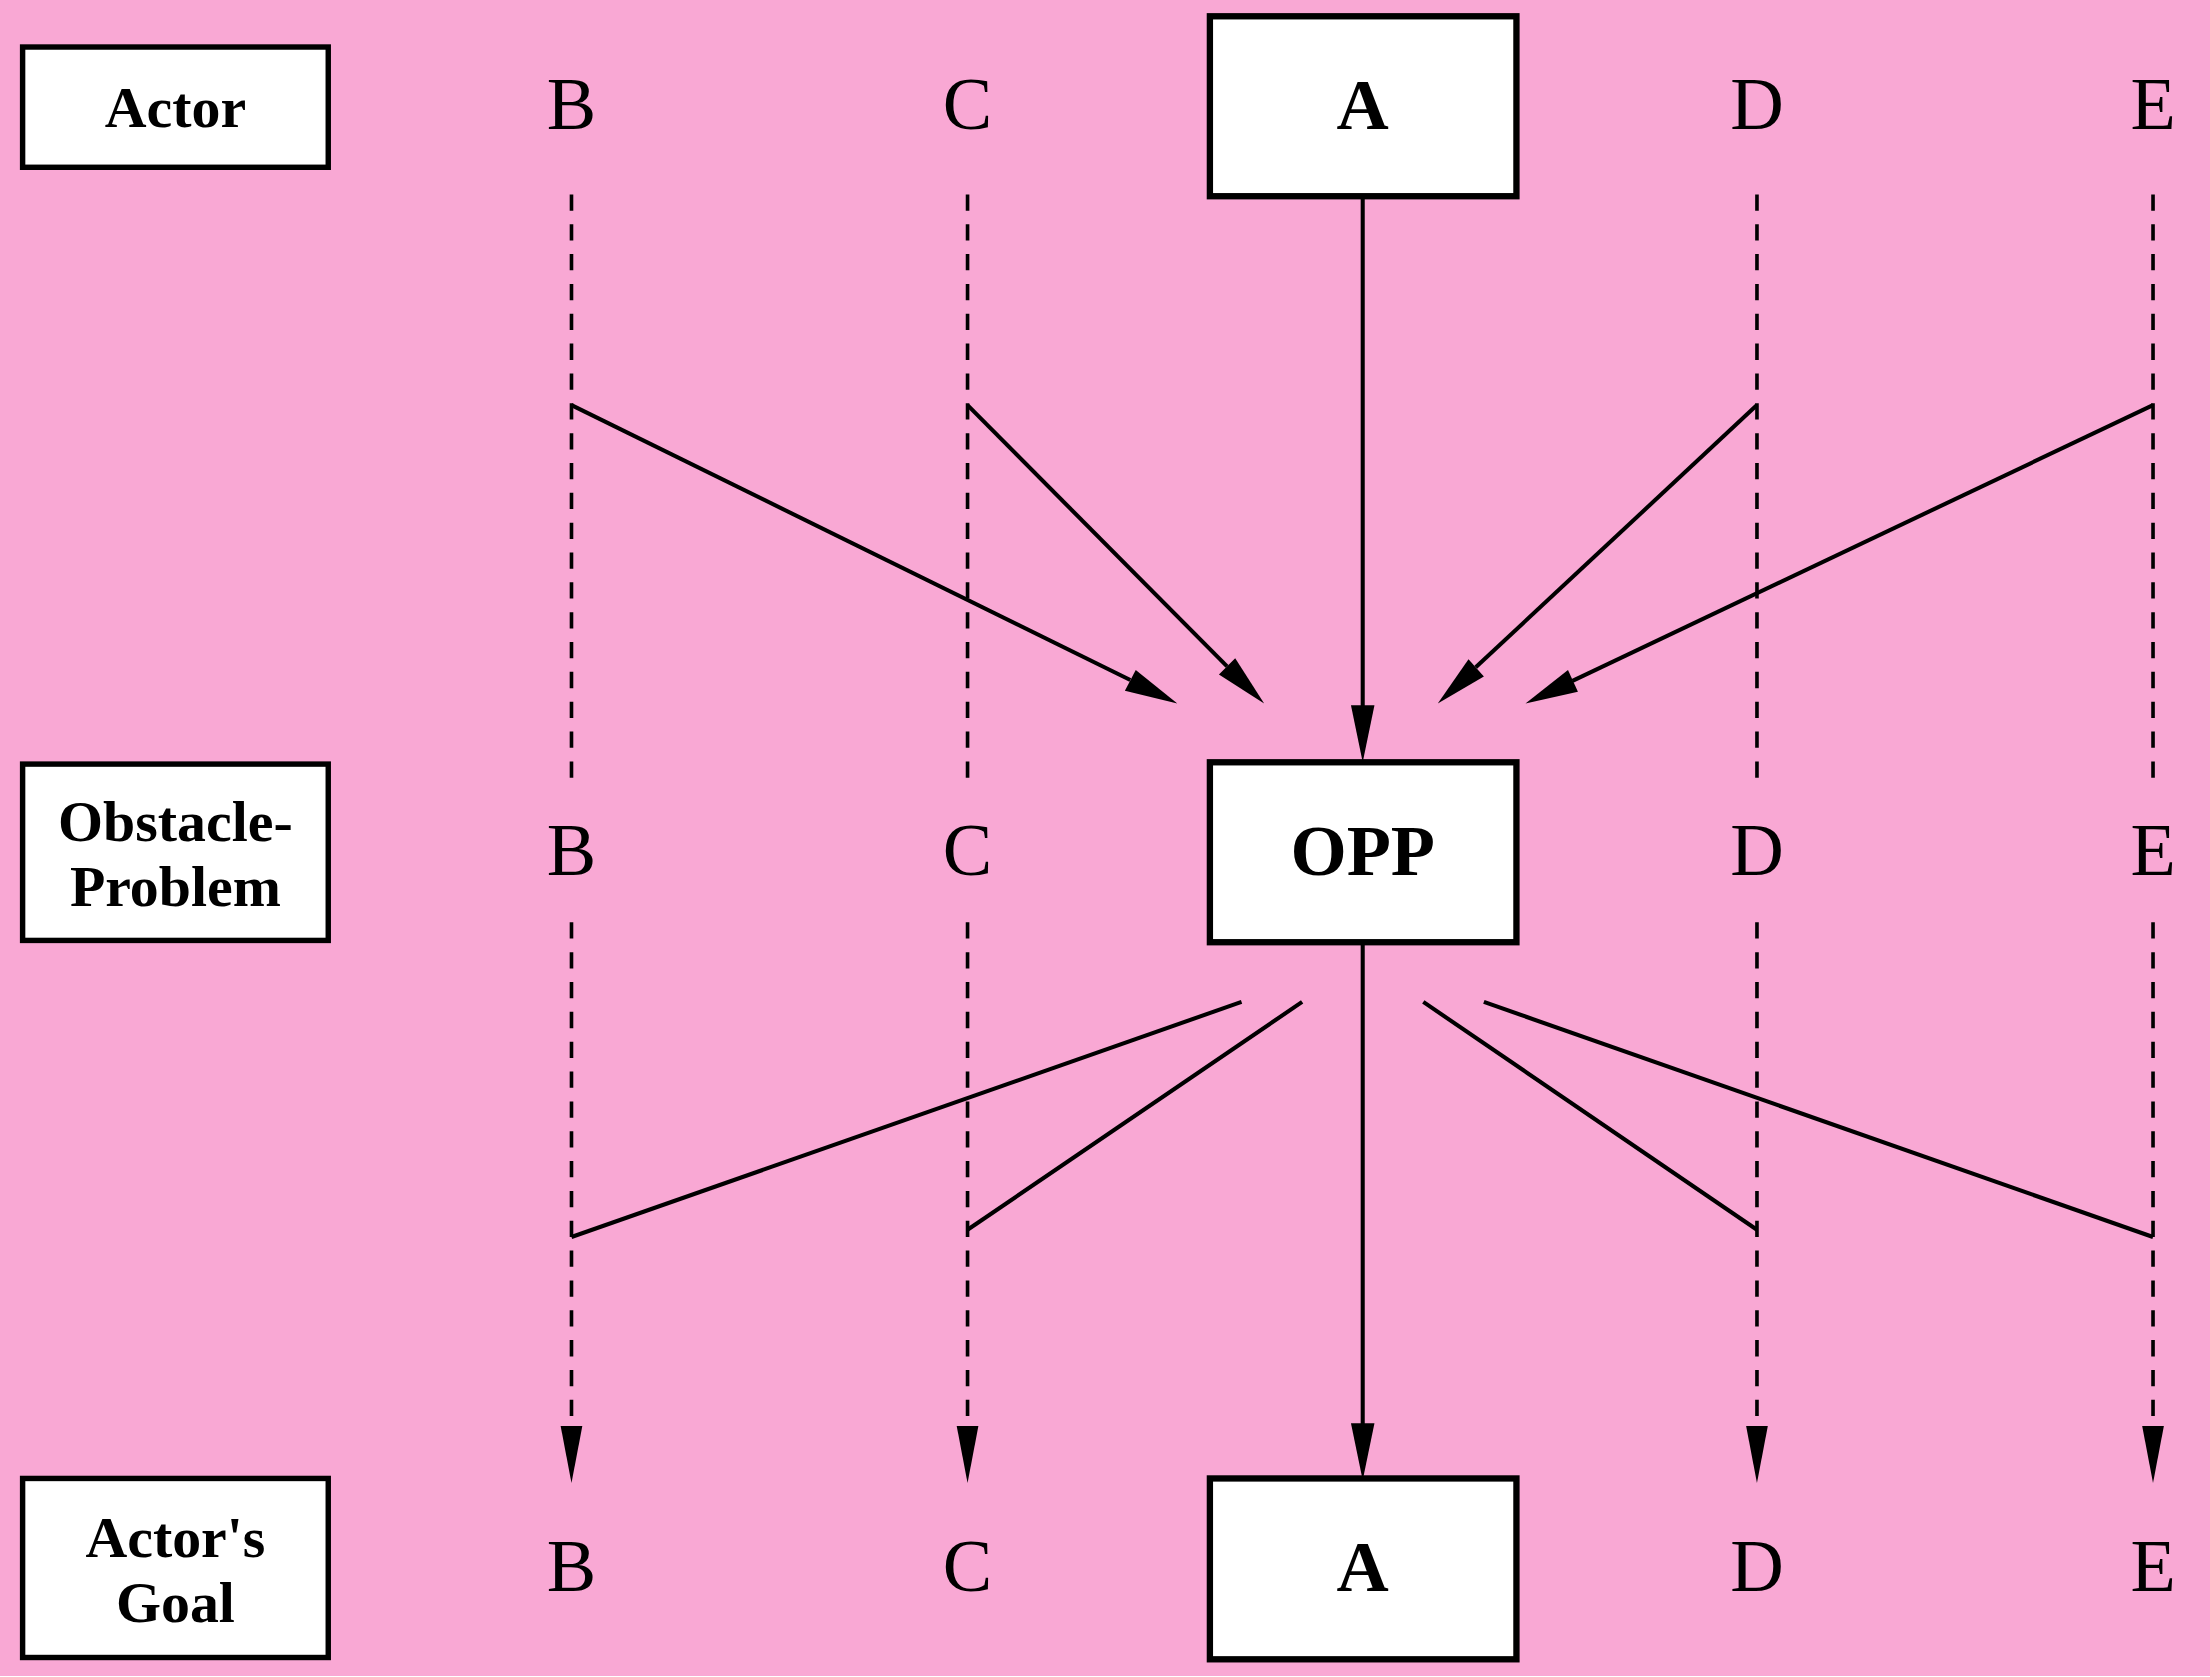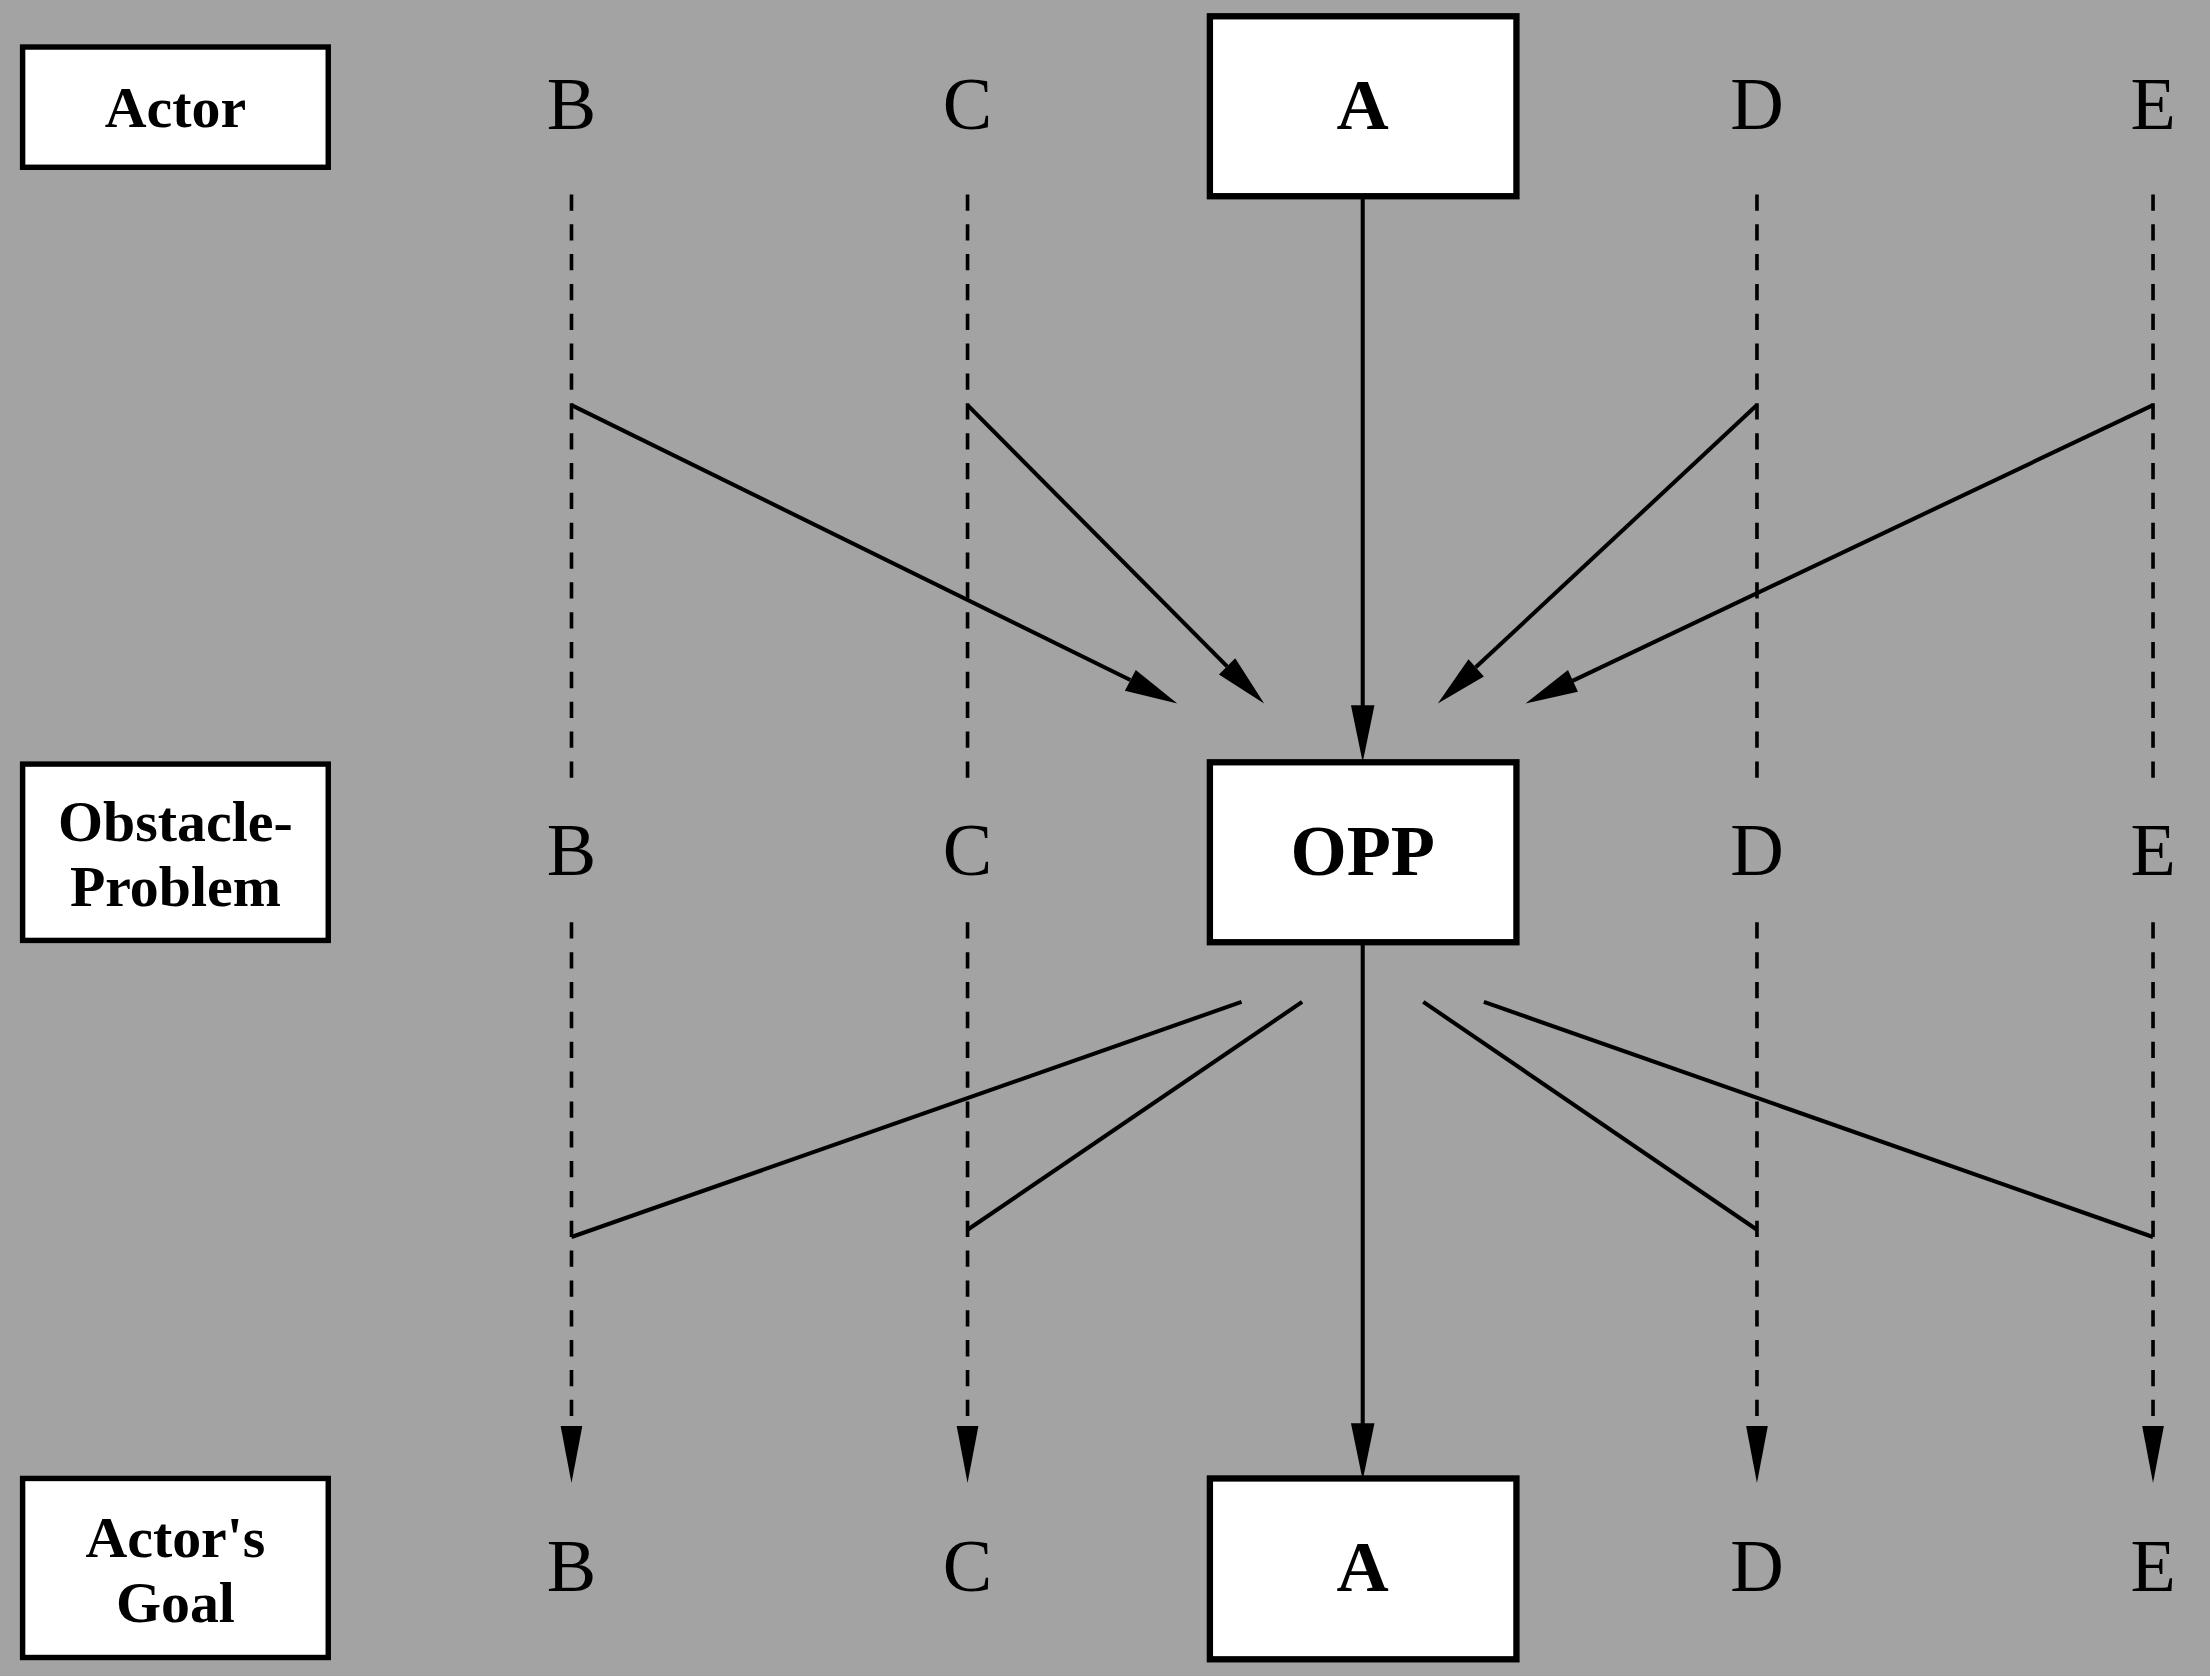--- a/index.html
+++ b/index.html
@@ -2,21 +2,21 @@
 <html style="font-size:14.5px"><head>
 <meta charset="utf-8">
 <style>
   html, body {
     margin: 0;
     padding: 0;
     background: #ffffff;
   }
   .figure-wrap {
     width: 100%;
-    background: #a3a3a3;
+    background: #f9a8d4;
   }
   svg { display: block; width: 100%; height: auto; }
 
   text {
     font-family: "Liberation Serif", "DejaVu Serif", serif;
     text-anchor: middle;
     fill: #000000;
   }
   .col-letter   { font-size: 82px; font-weight: normal; }
   .box-letter   { font-size: 80px; font-weight: bold; }

